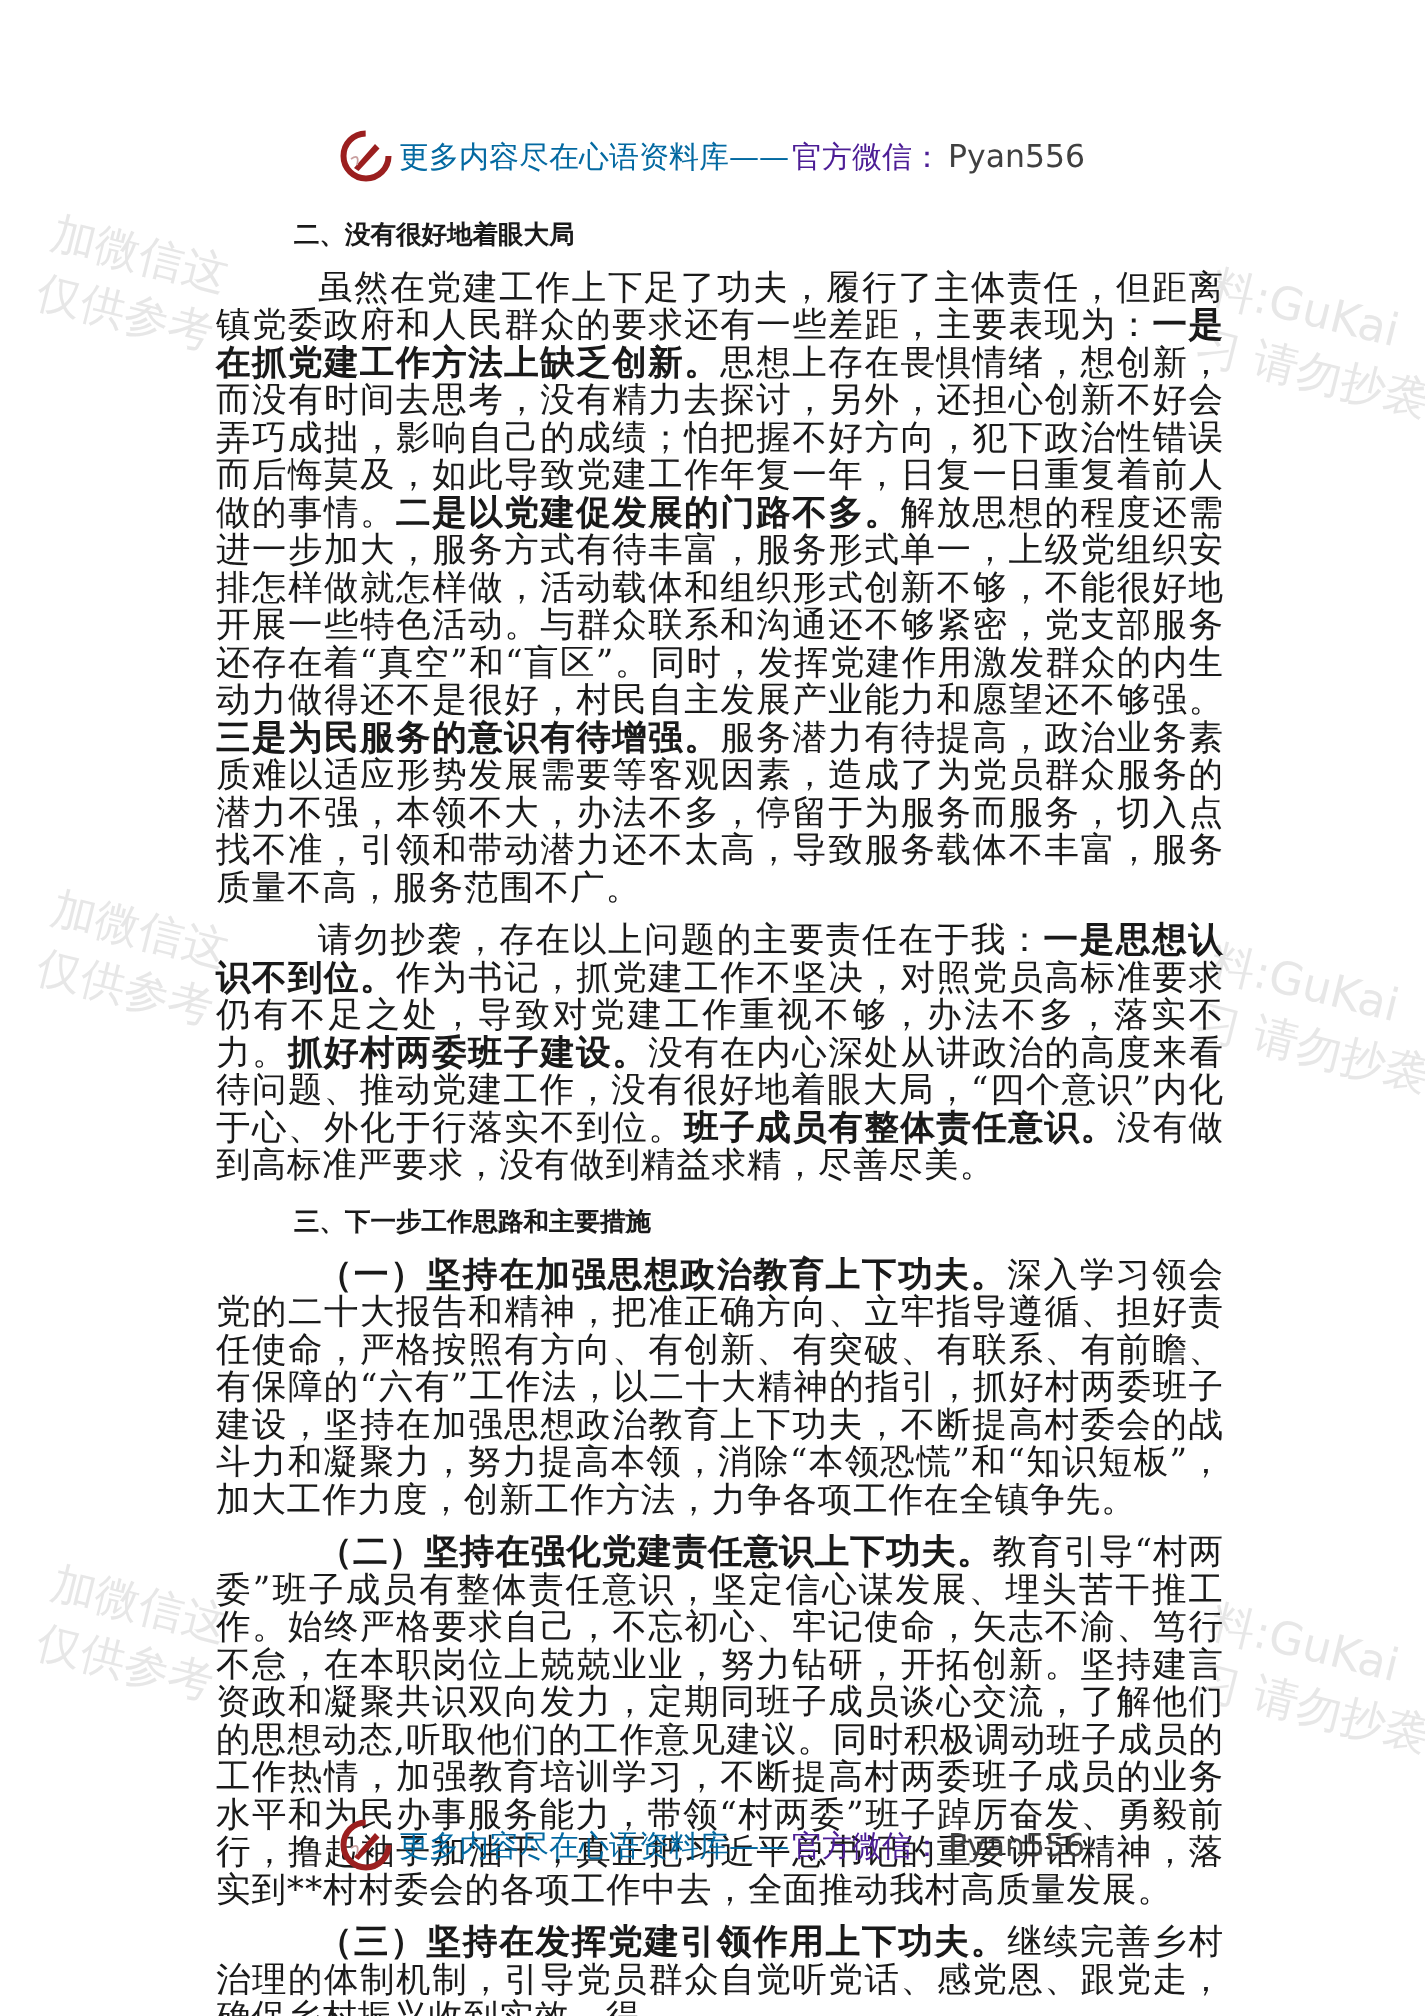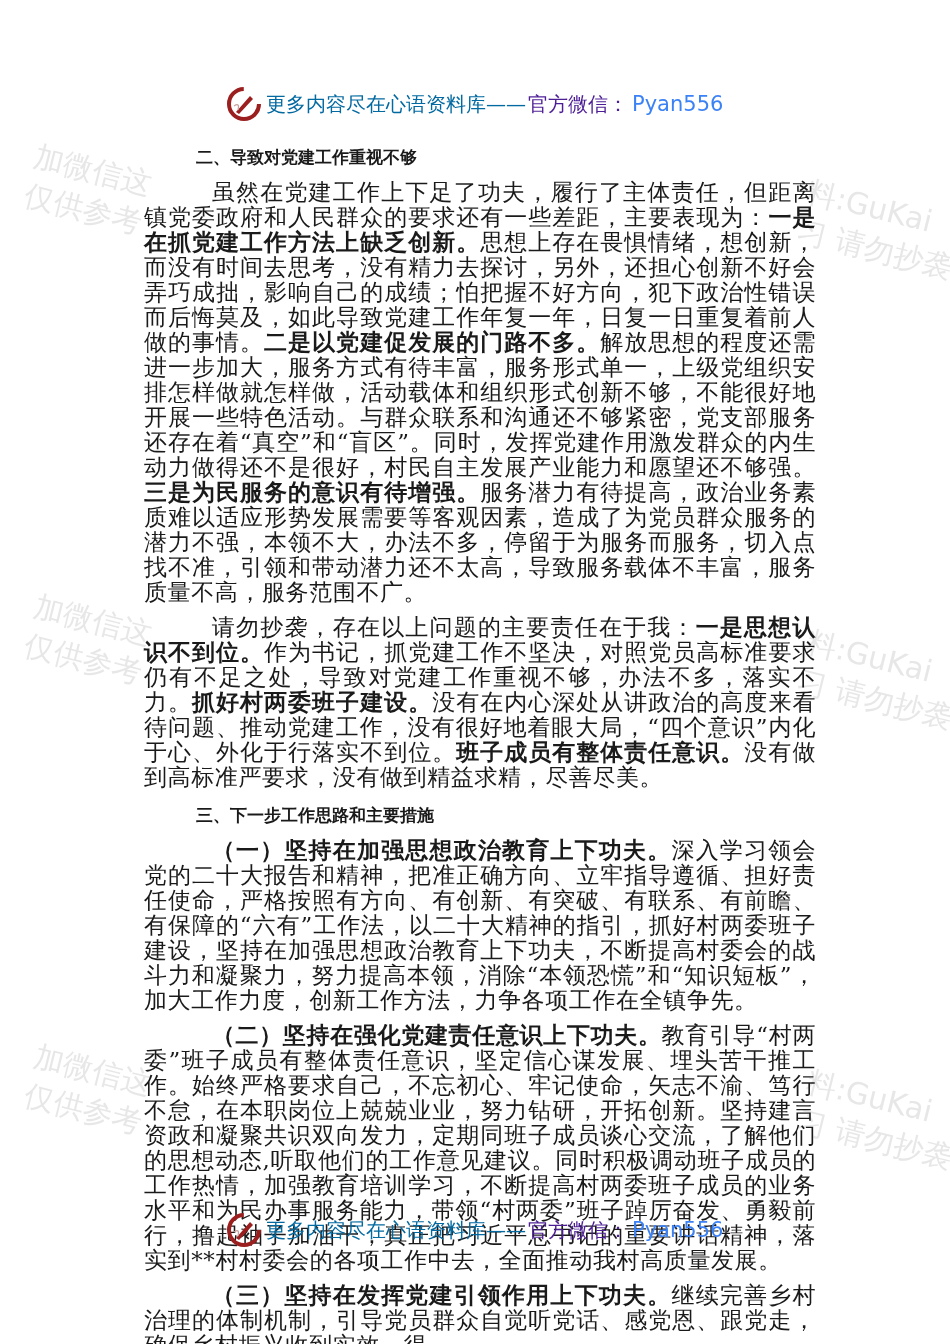--- a/index.html
+++ b/index.html
@@ -4,21 +4,21 @@
 <style>
   html, body { margin: 0; padding: 0; background: #ffffff; }
   body { width: 950px; height: 1344px; position: relative; overflow: hidden;
          font-family: "DejaVu Serif", "Liberation Serif", serif; color: #1a1a1a; }
   .banner { position: absolute; left: 226px; height: 40px; display: flex; align-items: center; }
   .banner.top { top: 84px; }
   .banner.bottom { top: 1210px; }
   .banner .logo { width: 36px; height: 36px; margin-right: 4px; }
   .banner .pink { color: #0369a1; font-size: 20px; font-family: "DejaVu Serif", serif; letter-spacing: 0px; }
   .banner .gray { color: #4c1d95; font-size: 20px; font-family: Liberation Serif, serif; margin-left: 2px; }
-  .banner .id { color: #3b82f6; font-size: 21px; font-family: "DejaVu Sans", sans-serif; margin-left: 4px; }
+  .banner .id { color: #404040; font-size: 21px; font-family: "DejaVu Sans", sans-serif; margin-left: 4px; }
 
   .wm { position: absolute; color: rgba(170,170,170,0.28); font-family: "DejaVu Sans", sans-serif;
         font-size: 30px; transform: rotate(14deg); white-space: nowrap; pointer-events: none; line-height: 40px; }
 
   .content { position: absolute; left: 144px; top: 142px; width: 672px; }
   .heading { font-family: "DejaVu Sans", sans-serif; font-weight: bold; font-size: 17px;
              margin: 0 0 8px 52px; line-height: 30px; }
   p.para { margin: 0 0 10px 0; font-size: 23px; line-height: 25px; text-indent: 2.95em;
            text-align: justify; letter-spacing: 0.6px; }
   p.para b { font-family: "DejaVu Sans", sans-serif; font-weight: bold; }
@@ -57,21 +57,21 @@
 <div class="wm" style="left:28px; top:1050px;">
   <div>加微信这</div>
   <div>仅供参考</div>
 </div>
 <div class="wm" style="left:800px; top:1080px;">
   <div>料:GuKai</div>
   <div>习 请勿抄袭</div>
 </div>
 
 <div class="content">
-  <div class="heading">二、导致对党建工作重视不够</div>
+  <div class="heading">二、没有很好地着眼大局</div>
   <p class="para"><span>虽然在党建工作上下足了功夫，履行了主体责任，但距离镇党委政府和人民群众的要求还有一些差距，主要表现为：</span><b>一是在抓党建工作方法上缺乏创新。</b><span>思想上存在畏惧情绪，想创新，而没有时间去思考，没有精力去探讨，另外，还担心创新不好会弄巧成拙，影响自己的成绩；怕把握不好方向，犯下政治性错误而后悔莫及，如此导致党建工作年复一年，日复一日重复着前人做的事情。</span><b>二是以党建促发展的门路不多。</b><span>解放思想的程度还需进一步加大，服务方式有待丰富，服务形式单一，上级党组织安排怎样做就怎样做，活动载体和组织形式创新不够，不能很好地开展一些特色活动。与群众联系和沟通还不够紧密，党支部服务还存在着“真空”和“盲区”。同时，发挥党建作用激发群众的内生动力做得还不是很好，村民自主发展产业能力和愿望还不够强。</span><b>三是为民服务的意识有待增强。</b><span>服务潜力有待提高，政治业务素质难以适应形势发展需要等客观因素，造成了为党员群众服务的潜力不强，本领不大，办法不多，停留于为服务而服务，切入点找不准，引领和带动潜力还不太高，导致服务载体不丰富，服务质量不高，服务范围不广。</span></p>
   <p class="para"><span>请勿抄袭，存在以上问题的主要责任在于我：</span><b>一是思想认识不到位。</b><span>作为书记，抓党建工作不坚决，对照党员高标准要求仍有不足之处，导致对党建工作重视不够，办法不多，落实不力。</span><b>抓好村两委班子建设。</b><span>没有在内心深处从讲政治的高度来看待问题、推动党建工作，没有很好地着眼大局，“四个意识”内化于心、外化于行落实不到位。</span><b>班子成员有整体责任意识。</b><span>没有做到高标准严要求，没有做到精益求精，尽善尽美。</span></p>
   <div class="heading">三、下一步工作思路和主要措施</div>
   <p class="para"><b>（一）坚持在加强思想政治教育上下功夫。</b><span>深入学习领会党的二十大报告和精神，把准正确方向、立牢指导遵循、担好责任使命，严格按照有方向、有创新、有突破、有联系、有前瞻、有保障的“六有”工作法，以二十大精神的指引，抓好村两委班子建设，坚持在加强思想政治教育上下功夫，不断提高村委会的战斗力和凝聚力，努力提高本领，消除“本领恐慌”和“知识短板”，加大工作力度，创新工作方法，力争各项工作在全镇争先。</span></p>
   <p class="para"><b>（二）坚持在强化党建责任意识上下功夫。</b><span>教育引导“村两委”班子成员有整体责任意识，坚定信心谋发展、埋头苦干推工作。始终严格要求自己，不忘初心、牢记使命，矢志不渝、笃行不怠，在本职岗位上兢兢业业，努力钻研，开拓创新。坚持建言资政和凝聚共识双向发力，定期同班子成员谈心交流，了解他们的思想动态,听取他们的工作意见建议。同时积极调动班子成员的工作热情，加强教育培训学习，不断提高村两委班子成员的业务水平和为民办事服务能力，带领“村两委”班子踔厉奋发、勇毅前行，撸起袖子加油干，真正把习近平总书记的重要讲话精神，落实到**村村委会的各项工作中去，全面推动我村高质量发展。</span></p>
   <p class="para"><b>（三）坚持在发挥党建引领作用上下功夫。</b><span>继续完善乡村治理的体制机制，引导党员群众自觉听党话、感党恩、跟党走，确保乡村振兴收到实效、得</span></p>
 </div>
 
 <div class="banner bottom">
   <svg class="logo" viewBox="0 0 36 36">

